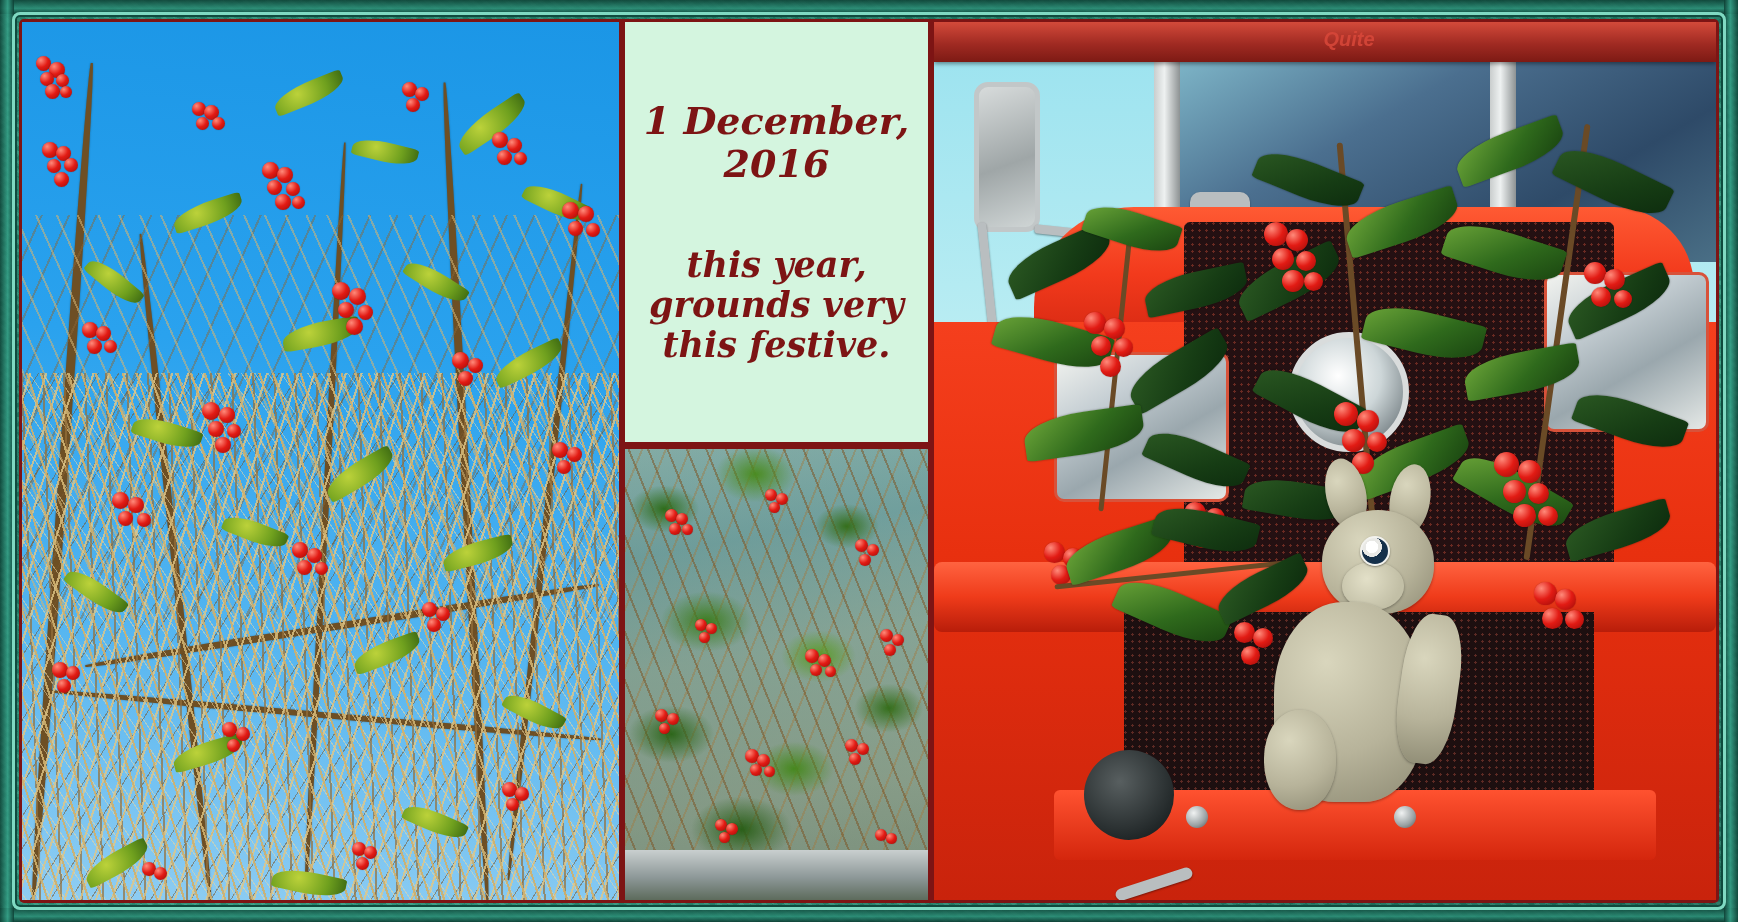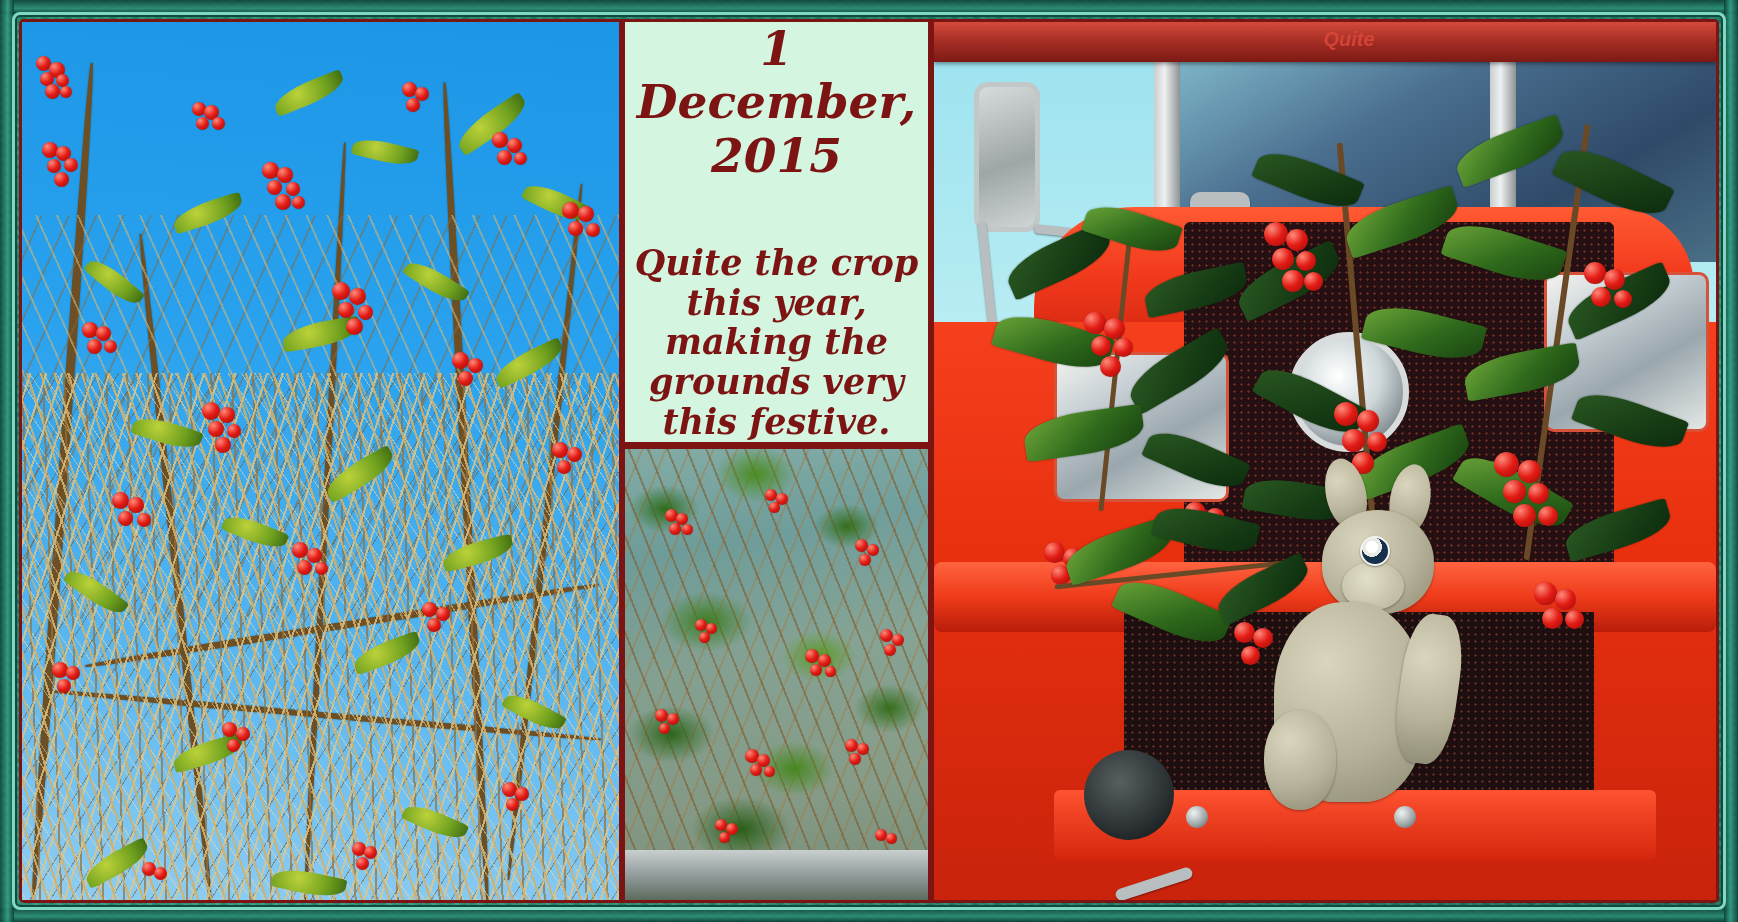--- a/index.html
+++ b/index.html
@@ -110,21 +110,21 @@
   .caption-inner{
     width:100%;
     text-align:center;
     color:#7d1414;
     font-family:"DejaVu Serif","Liberation Serif",serif;
     font-style:italic;font-weight:700;
     line-height:1.14;
     padding:0 6px;
     box-sizing:border-box;
   }
-  .caption-date{font-size:47px;margin-bottom:20px;}
+  .caption-date{font-size:38px;margin-bottom:20px;}
   .caption-gap{height:40px;}
   .caption-body{font-size:35px;}
 
   
   #pane-holly-bush{left:606px;top:430px;width:303px;height:451px;}
   .bush-sky{
     position:absolute;inset:0;
     background:linear-gradient(170deg,#b6d9f2 0%,#9ecdee 22%,#cfe4f2 45%,#e7eef2 75%,#dfe6ea 100%);
   }
   .bush-mass{
@@ -447,27 +447,25 @@
       <div class="berrycluster" style="left:120px;top:840px;">
         <i style="left:0;top:0;width:14px;height:14px"></i>
           <i style="left:12px;top:5px;width:13px;height:13px"></i>
       </div>
     </div>
 
     <div class="pane" id="pane-caption">
       <div class="caption-inner">
         <div class="caption-date">
           <div>1 December,</div>
-          <div>2015</div>
+          <div>2016</div>
         </div>
         <div class="caption-gap"></div>
         <div class="caption-body">
-          <div>Quite the crop</div>
           <div>this year,</div>
-          <div>making the</div>
           <div>grounds very</div>
           <div>this festive.</div>
         </div>
       </div>
     </div>
 
     <div class="pane" id="pane-holly-bush">
       <div class="bush-sky"></div>
       <div class="bush-mass"></div>
 

